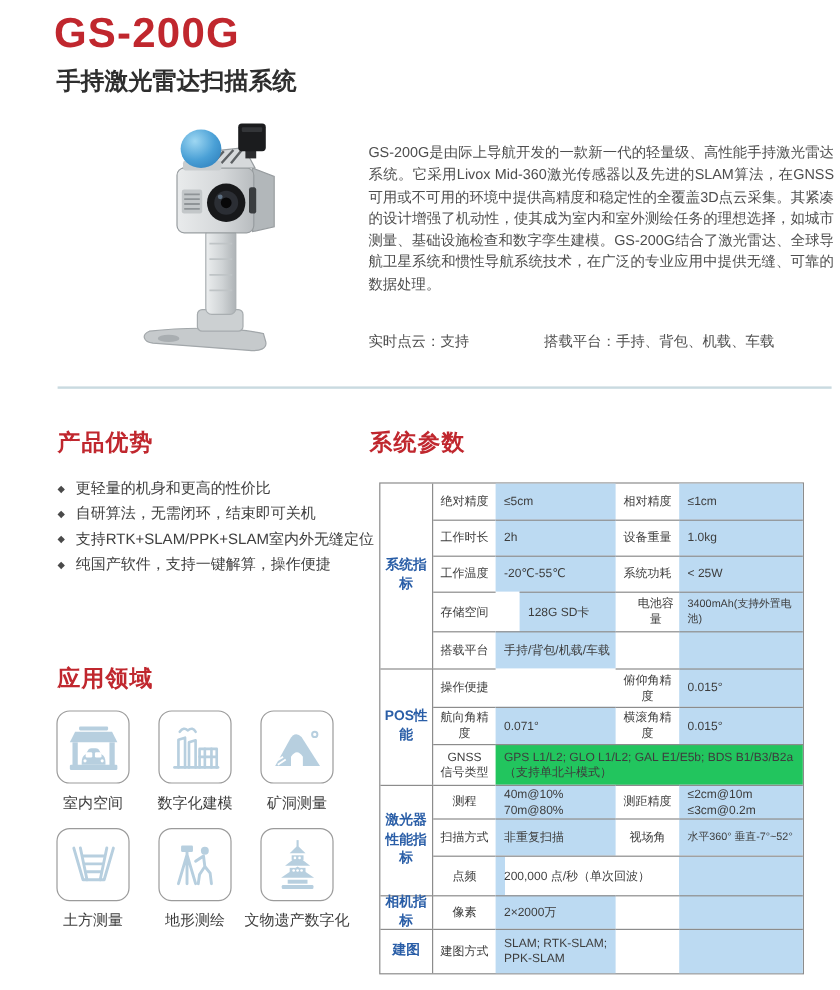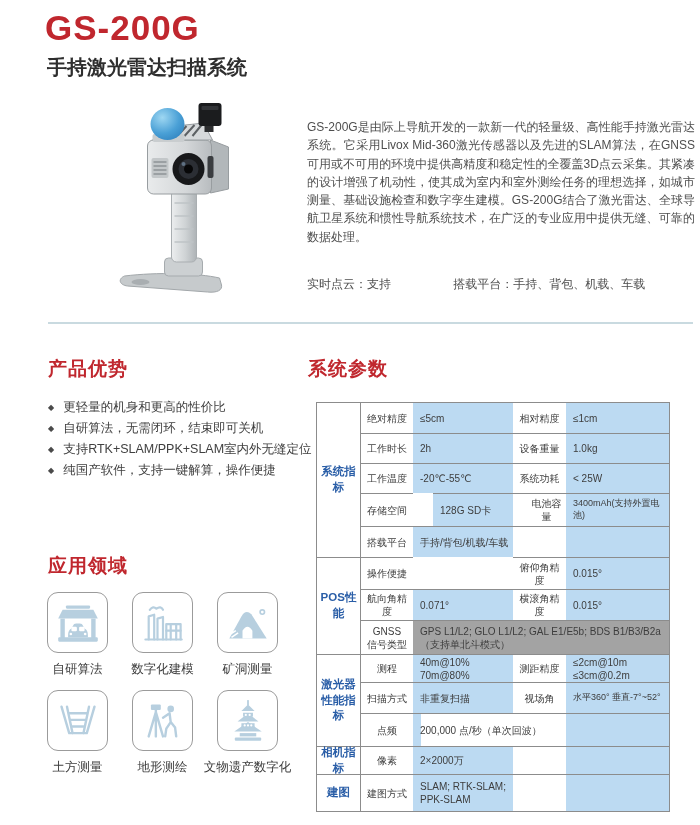--- a/index.html
+++ b/index.html
@@ -43,21 +43,21 @@
   .spec-table{position:absolute;left:316px;top:402px;display:grid;
               border:1px solid var(--border_gray);background:#fff;}
   .tcell{font-size:10px;color:#3d3d3d;display:flex;align-items:center;white-space:pre-line;}
   .tcell.bt{border-top:1px solid var(--border_gray);}
   .tcell.group{justify-content:center;text-align:center;font-weight:bold;font-size:11.5px;
                color:var(--group_blue);border-right:1px solid var(--border_gray);line-height:1.35;}
   .tcell.lab{justify-content:center;text-align:center;line-height:1.3;padding:0 2px;}
   .tcell.val{padding-left:7px;line-height:1.3;}
   .tcell.blue{background:var(--table_blue);}
   .tcell.small{font-size:9px;}
-  .tcell.span-white{background:#a3a3a3;}
+  .tcell.span-white{background:#22c55e;}
   .tcell.span-sliver{background:linear-gradient(90deg,var(--table_blue) 0 8px,#fff 8px 153px,var(--table_blue) 153px);}
 </style>
 </head>
 <body>
 
 <div class="page">
 
   <div class="title">GS-200G</div>
   <div class="subtitle">手持激光雷达扫描系统</div>
 
@@ -150,21 +150,21 @@
               <rect x="32" y="16" width="4" height="18"></rect>
             <rect x="2" y="33" width="36" height="4" rx="1"></rect>
             <path d="M11 31 c0-3 1-5 3-6 l2-3.4 c.6-.9 1.6-1.1 4-1.1 s3.4.2 4 1.1 L26 25 c2 1 3 3 3 6 v2 H11 Z"></path>
           </g>
           <rect x="14" y="23.5" width="5" height="4" rx="1" fill="#fff"></rect>
           <rect x="21" y="23.5" width="5" height="4" rx="1" fill="#fff"></rect>
           <circle cx="13.5" cy="30" r="1.2" fill="#fff"></circle>
             <circle cx="26.5" cy="30" r="1.2" fill="#fff"></circle>
         </svg>
       </div>
-      <div class="app-label">自研算法</div>
+      <div class="app-label">室内空间</div>
     </div>
     <div class="app-item">
       <div class="tile">
         <svg viewBox="0 0 40 40" fill="none" stroke="currentColor" stroke-width="2" stroke-linecap="round" stroke-linejoin="round">
           <path d="M7 35 V14 l5 -1.5 V35"></path>
           <path d="M15 35 V16 l5 -1.5 V35"></path>
           <path d="M8 8 q3 -4 6 -1 q4 -3 6 1"></path>
           <path d="M23 35 V21 h13 V35"></path>
           <path d="M23 27 h13"></path>
           <path d="M27 21 v14 M32 21 v14"></path>

